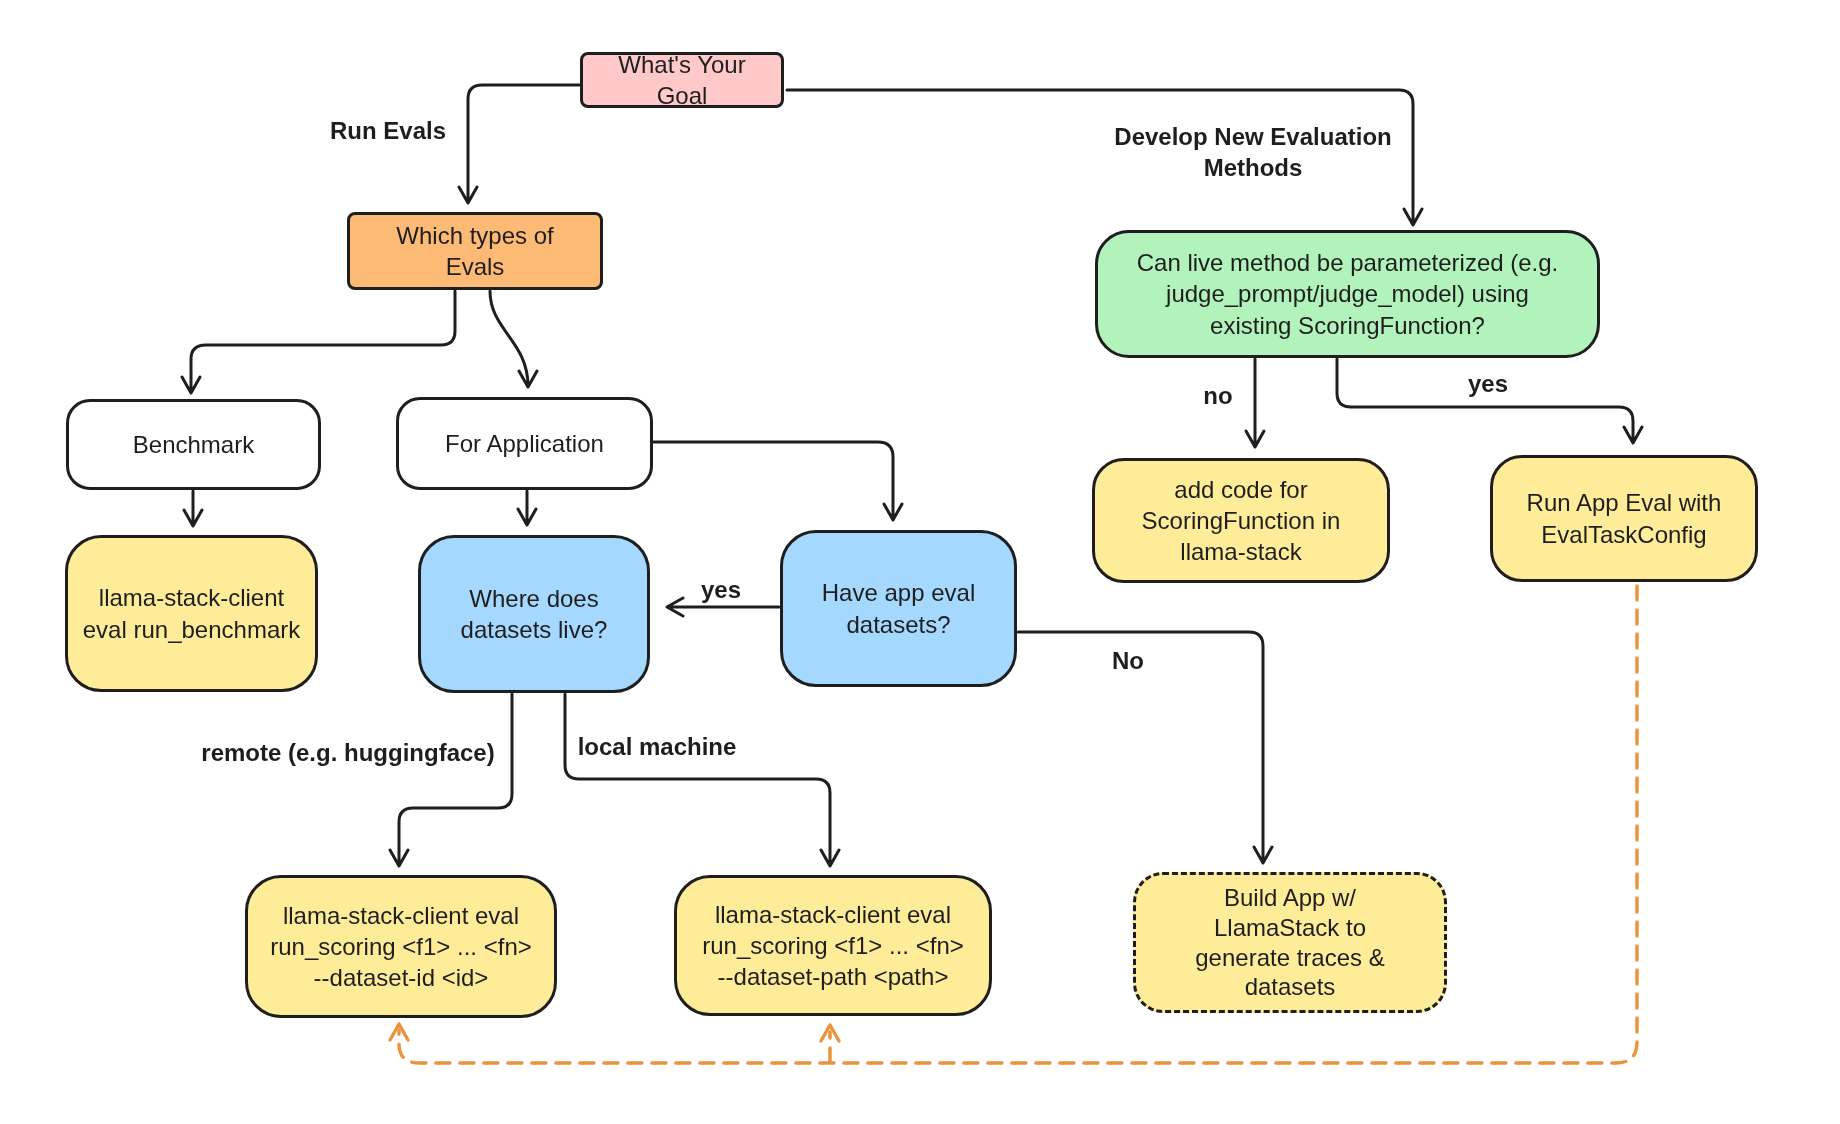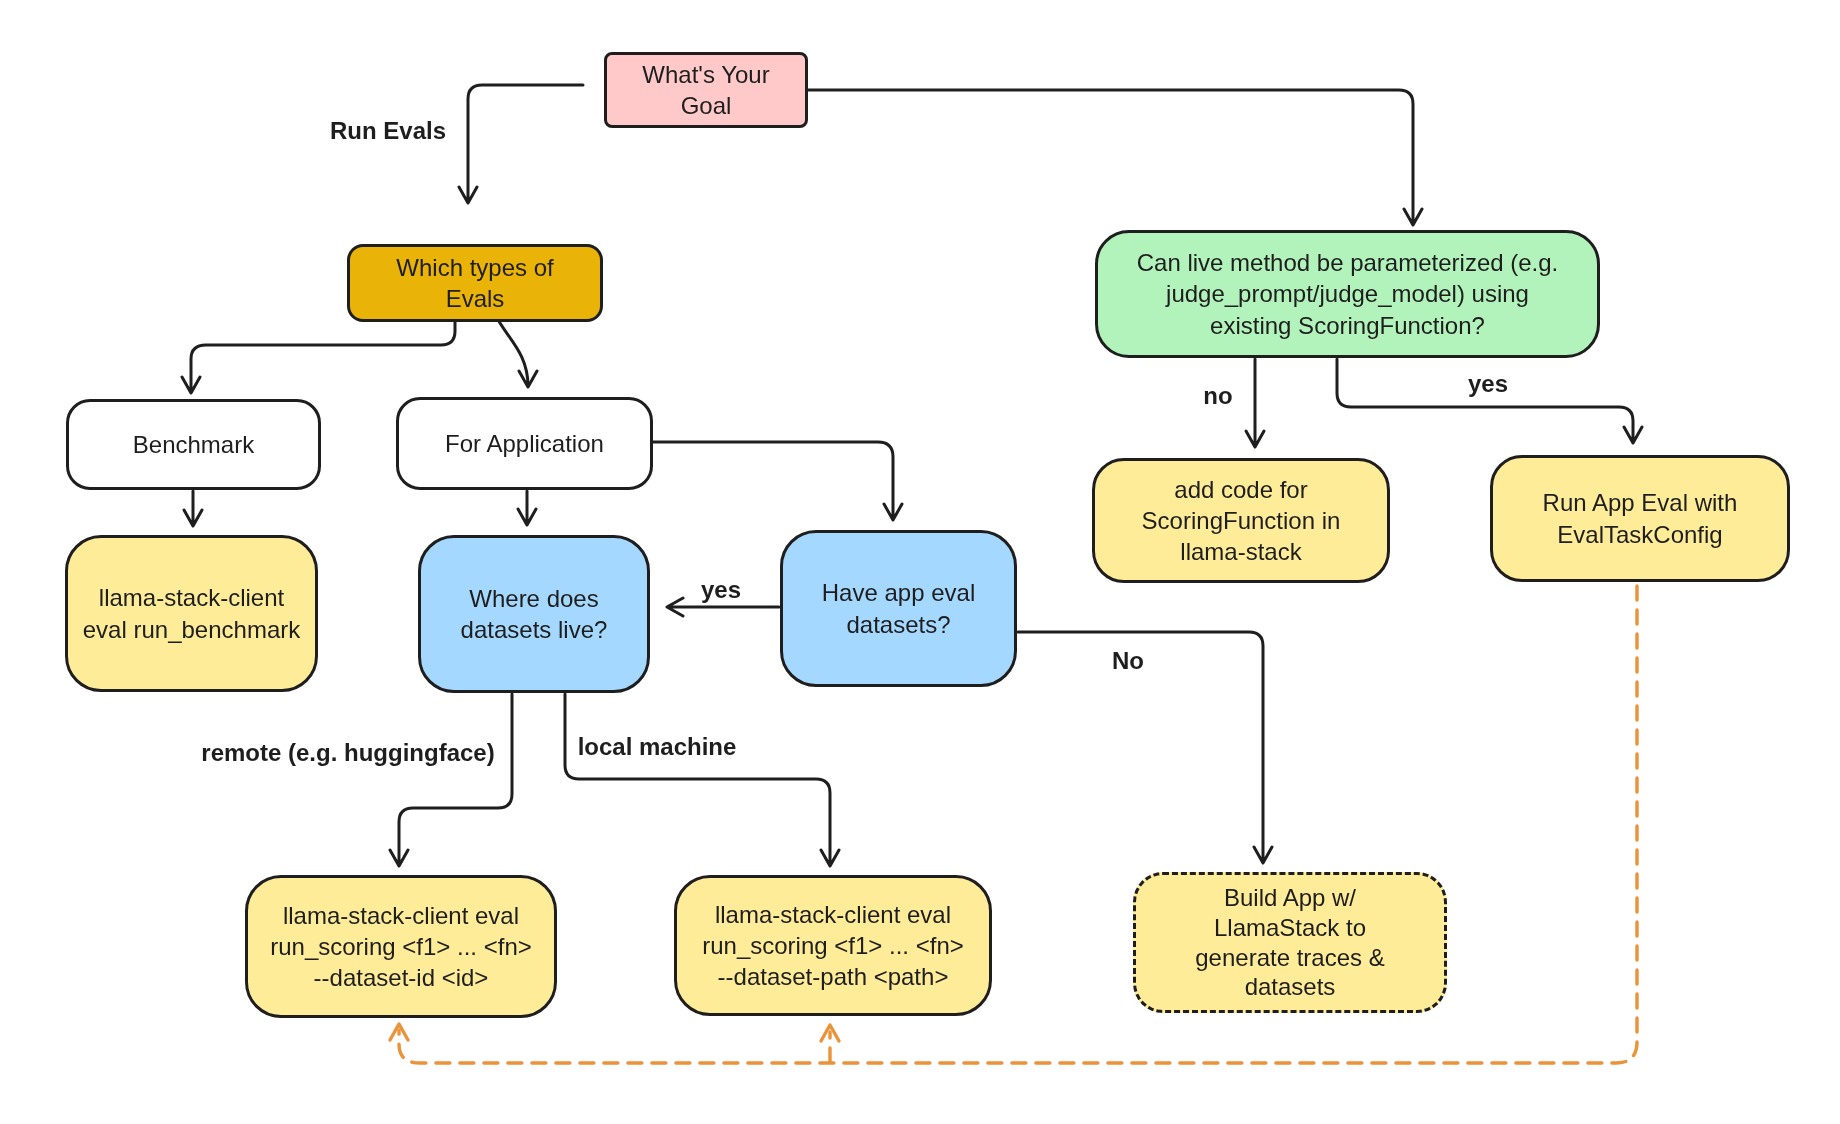--- a/index.html
+++ b/index.html
@@ -48,24 +48,24 @@
     <path d="M1255 359 V446 M1246 431 L1255 447 L1264 431"></path>
     <path d="M1337 359 V393 Q1337 407 1351 407 H1619 Q1633 407 1633 421 V442 M1624 427 L1633 443 L1642 427"></path>
     <path d="M512 694 V794 Q512 808 498 808 H413 Q399 808 399 822 V865 M390 850 L399 866 L408 850"></path>
     <path d="M565 694 V765 Q565 779 579 779 H816 Q830 779 830 793 V865 M821 850 L830 866 L839 850"></path>
     <path class="orange" d="M1637 586 V1042 Q1637 1063 1616 1063 H420 Q399 1063 399 1044 V1030"></path>
     <path class="orange" d="M830 1062 V1032"></path>
     <path class="orange-solid" d="M390 1040 L399 1024 L408 1040"></path>
     <path class="orange-solid" d="M821 1041 L830 1025 L839 1041"></path>
   </svg>
 
-  <div class="node" style="left: 604px; top: 52px; width: 204px; height: 76px; border-radius: 8px; background: rgb(255, 201, 201);">What's Your
+  <div class="node" style="left: 580px; top: 52px; width: 204px; height: 56px; border-radius: 8px; background: rgb(255, 201, 201);">What's Your
 Goal</div>
 
-  <div class="node" style="left: 347px; top: 212px; width: 256px; height: 78px; border-radius: 16px; background: #eab308; margin-top: 32px;">Which types of
+  <div class="node" style="left: 347px; top: 212px; width: 256px; height: 78px; border-radius: 8px; background: #fdba74;">Which types of
 Evals</div>
 
   <div class="node" style="left: 1095px; top: 230px; width: 505px; height: 128px; border-radius: 34px; background: rgb(178, 242, 187);">Can live method be parameterized (e.g.
 judge_prompt/judge_model) using
 existing ScoringFunction?</div>
 
   <div class="node" style="left: 66px; top: 399px; width: 255px; height: 91px; border-radius: 24px; background: rgb(255, 255, 255);">Benchmark</div>
 
   <div class="node" style="left: 396px; top: 397px; width: 257px; height: 93px; border-radius: 24px; background: rgb(255, 255, 255);">For Application</div>
 
@@ -75,38 +75,40 @@
   <div class="node" style="left: 65px; top: 535px; width: 253px; height: 157px; border-radius: 36px; background: rgb(255, 236, 153);">llama-stack-client
 eval run_benchmark</div>
 
   <div class="node" style="left: 780px; top: 530px; width: 237px; height: 157px; border-radius: 36px; background: rgb(165, 216, 255);">Have app eval
 datasets?</div>
 
   <div class="node" style="left: 1092px; top: 458px; width: 298px; height: 125px; border-radius: 32px; background: rgb(255, 236, 153);">add code for
 ScoringFunction in
 llama-stack</div>
 
-  <div class="node" style="left: 1490px; top: 455px; width: 300px; height: 127px; border-radius: 32px; background: rgb(255, 236, 153);">Run App Eval with
+  <div class="node" style="left: 1490px; top: 455px; width: 268px; height: 127px; border-radius: 32px; background: rgb(255, 236, 153);">Run App Eval with
 EvalTaskConfig</div>
 
   <div class="node" style="left: 245px; top: 875px; width: 312px; height: 143px; border-radius: 36px; background: rgb(255, 236, 153);">llama-stack-client eval
 run_scoring &lt;f1&gt; ... &lt;fn&gt;
 --dataset-id &lt;id&gt;</div>
 
   <div class="node" style="left: 674px; top: 875px; width: 318px; height: 141px; border-radius: 36px; background: rgb(255, 236, 153);">llama-stack-client eval
 run_scoring &lt;f1&gt; ... &lt;fn&gt;
 --dataset-path &lt;path&gt;</div>
 
   <div class="node dashed" style="left: 1133px; top: 872px; width: 314px; height: 141px; border-radius: 30px; background: rgb(255, 236, 153);">Build App w/
 LlamaStack to
 generate traces &amp;
 datasets</div>
 
   <div class="edge-label" style="left:388px;top:131px;">Run Evals</div>
 
+  <div class="edge-label" style="left:1253px;top:152px;">Develop New Evaluation
+Methods</div>
 
   <div class="edge-label" style="left:1218px;top:396px;">no</div>
 
   <div class="edge-label" style="left:1488px;top:384px;">yes</div>
 
   <div class="edge-label" style="left:721px;top:590px;">yes</div>
 
   <div class="edge-label" style="left:1128px;top:661px;">No</div>
 
   <div class="edge-label" style="left:348px;top:753px;">remote (e.g. huggingface)</div>

